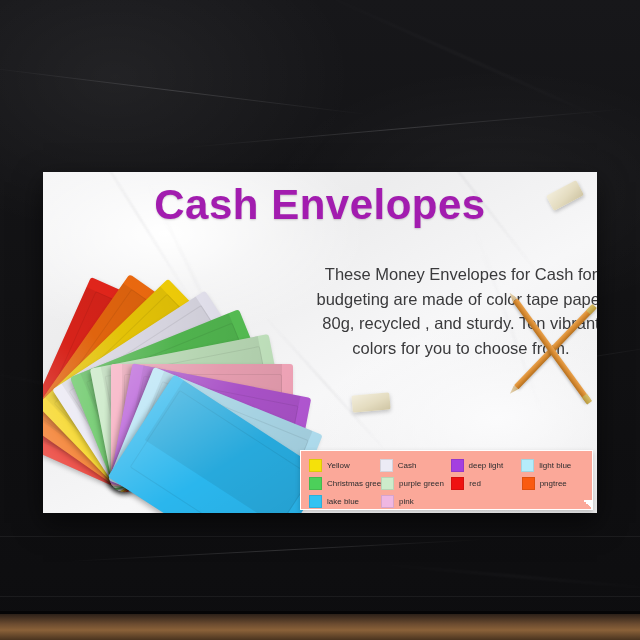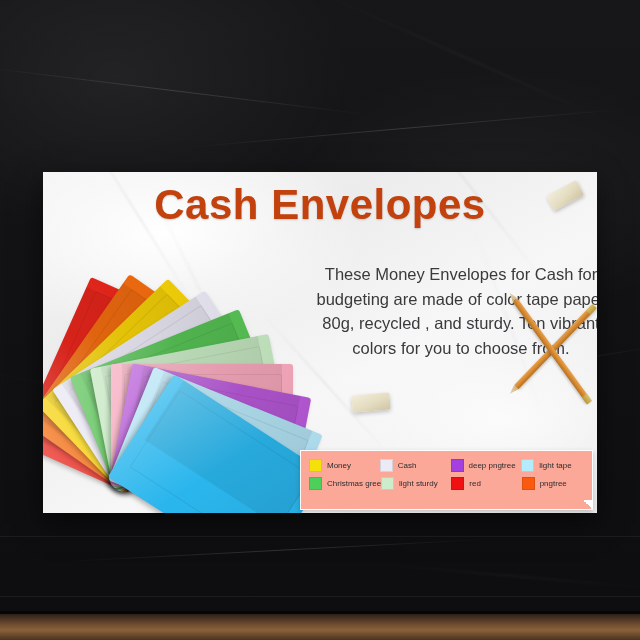--- a/index.html
+++ b/index.html
@@ -41,21 +41,21 @@
       radial-gradient(ellipse 52% 44% at 22% 18%, #ffffff, transparent 70%),
       radial-gradient(ellipse 46% 40% at 82% 72%, #fbfbfc, transparent 72%),
       linear-gradient(150deg,#f4f4f5 0%,#ececed 30%,#f7f7f8 58%,#e9e9ea 100%);}
   .cvein{position:absolute;background:linear-gradient(90deg,transparent,rgba(120,120,130,.30),transparent);
     height:1px;filter:blur(.8px);opacity:.75;}
   .cvein-soft{position:absolute;background:linear-gradient(90deg,transparent,rgba(140,140,150,.18),transparent);
     height:1px;filter:blur(1.6px);}
 
   
   .title{position:absolute;left:0;width:554px;top:9px;text-align:center;
-    font-size:42px;font-weight:bold;color:#c2410c;letter-spacing:.5px;
+    font-size:42px;font-weight:bold;color:#a21caf;letter-spacing:.5px;
     text-shadow:0 1px 2px rgba(0,0,0,.18);}
 
   
   .desc{position:absolute;left:268px;width:300px;top:90px;
     text-align:center;font-size:16.5px;line-height:24.5px;color:#3a3a3c;}
 
   
   .fan{position:absolute;left:8px;top:42px;width:268px;height:280px;}
   .env{position:absolute;left:60px;top:150px;width:182px;height:122px;
     transform-origin:14px 112px;border-radius:3px;
@@ -190,49 +190,59 @@
           <div class="flap"></div>
           <div class="lip"></div>
           <div class="shine"></div>
         </div>
     </div>
 
     <div class="legend">
       <div class="lg-row">
         <div class="lg-item">
           <span class="sw" style="background:#f5e10a"></span>
-          <span class="lg-label">Money</span>
+          <span class="lg-label">Yellow</span>
         </div>
         <div class="lg-item">
           <span class="sw" style="background:#ecebf5"></span>
           <span class="lg-label">Cash</span>
         </div>
         <div class="lg-item">
           <span class="sw" style="background:#a43fe0"></span>
-          <span class="lg-label">deep pngtree</span>
+          <span class="lg-label">deep light</span>
         </div>
         <div class="lg-item">
           <span class="sw" style="background:#b5ecfb"></span>
-          <span class="lg-label">light tape</span>
+          <span class="lg-label">light blue</span>
         </div>
       </div>
       <div class="lg-row">
         <div class="lg-item">
           <span class="sw" style="background:#4cd05a"></span>
           <span class="lg-label">Christmas green</span>
         </div>
         <div class="lg-item">
           <span class="sw" style="background:#cdeccb"></span>
-          <span class="lg-label">light sturdy</span>
+          <span class="lg-label">purple green</span>
         </div>
         <div class="lg-item">
           <span class="sw" style="background:#ef1111"></span>
           <span class="lg-label">red</span>
         </div>
         <div class="lg-item">
           <span class="sw" style="background:#fa5a10"></span>
           <span class="lg-label">pngtree</span>
         </div>
       </div>
+      <div class="lg-row">
+        <div class="lg-item">
+          <span class="sw" style="background:#32c3f2"></span>
+          <span class="lg-label">lake blue</span>
+        </div>
+        <div class="lg-item">
+          <span class="sw" style="background:#efb7e2"></span>
+          <span class="lg-label">pink</span>
+        </div>
+      </div>
       <div class="corner"></div>
     </div>
   </div>
 </div>
 
 </body></html>

